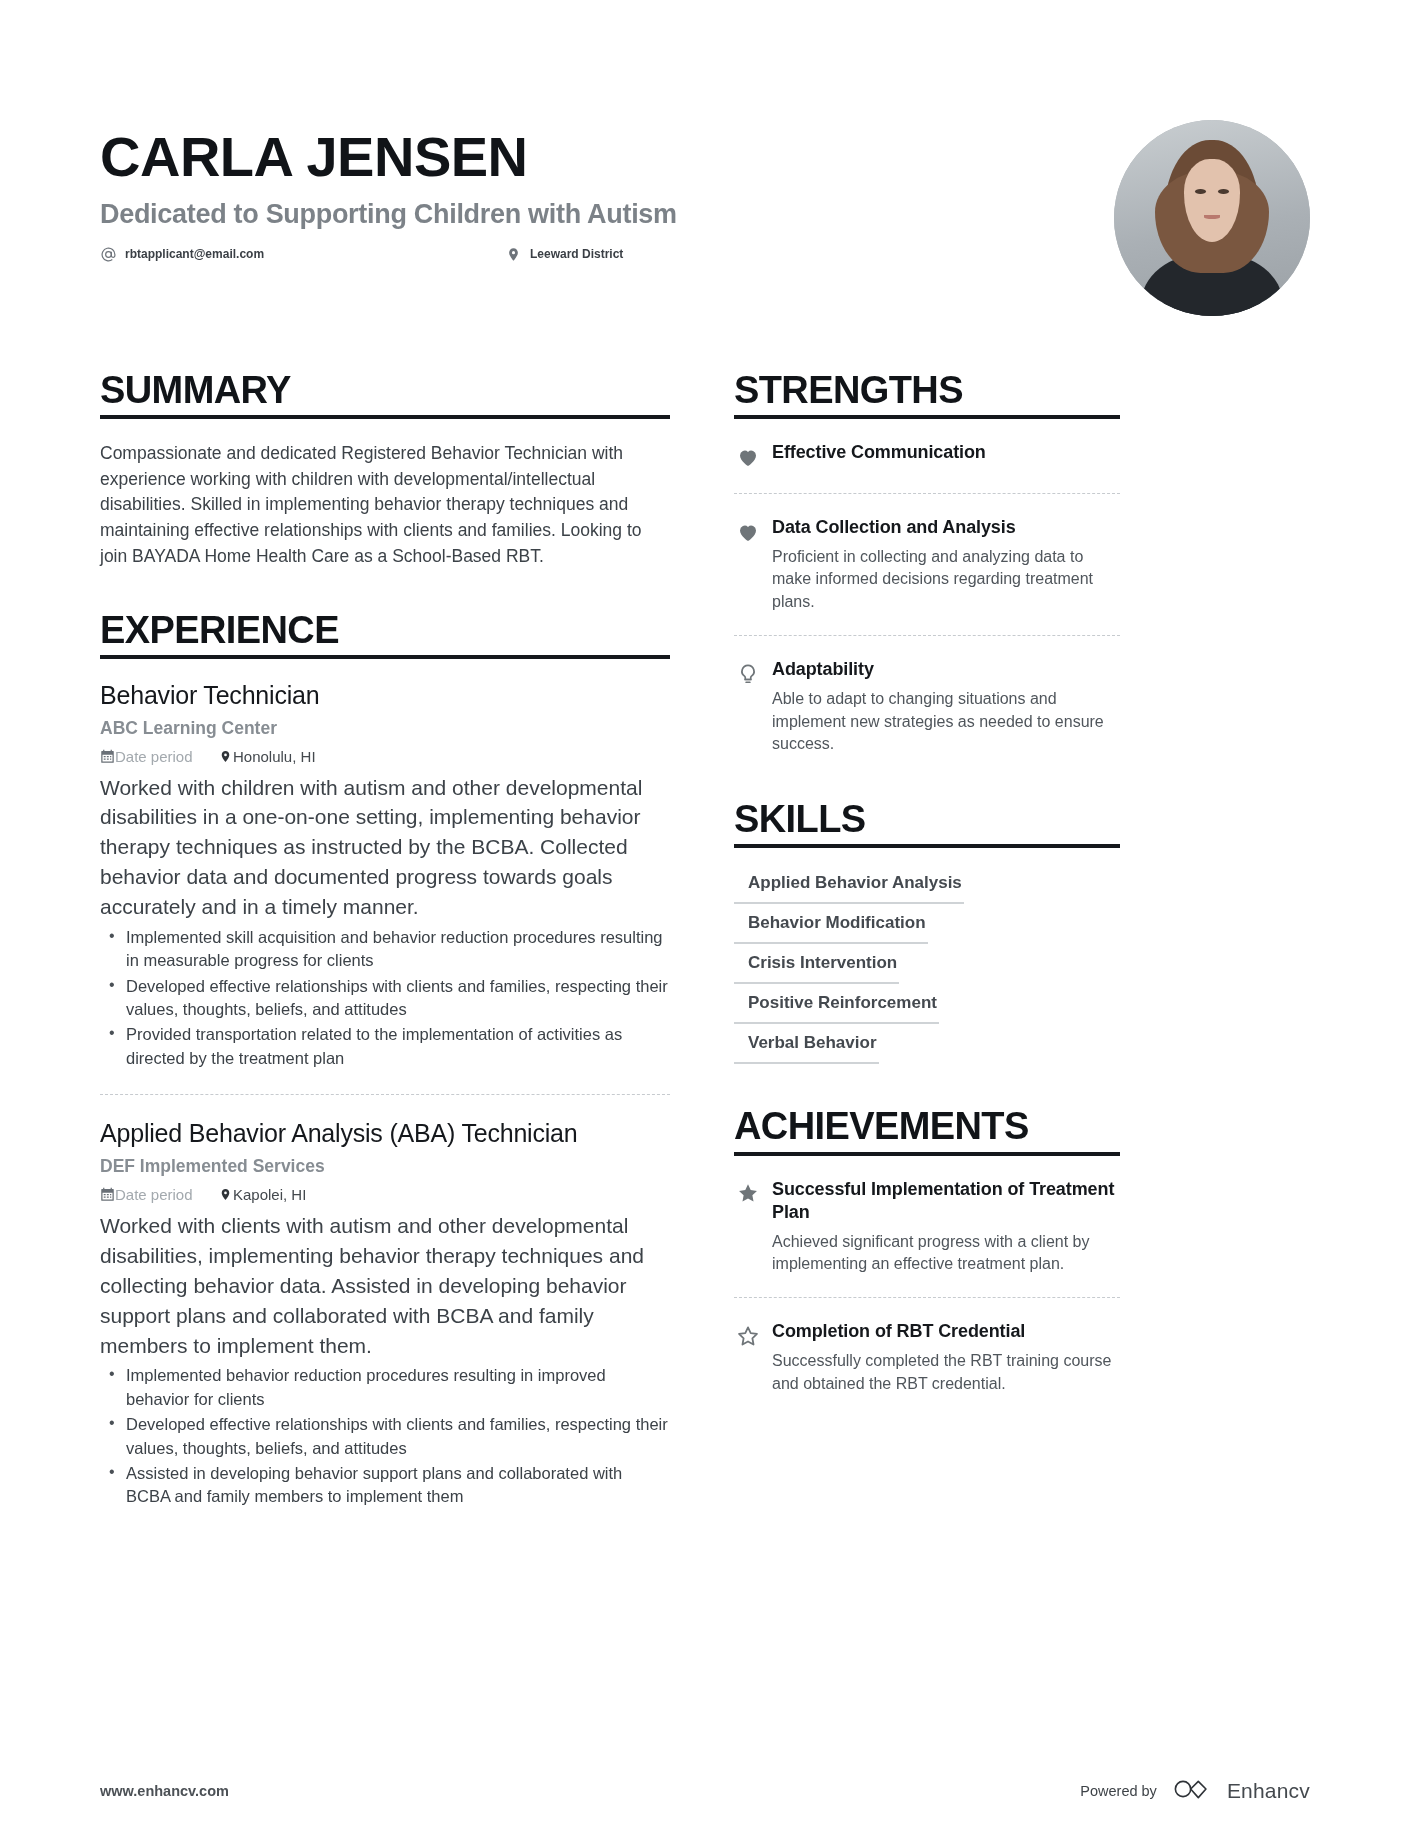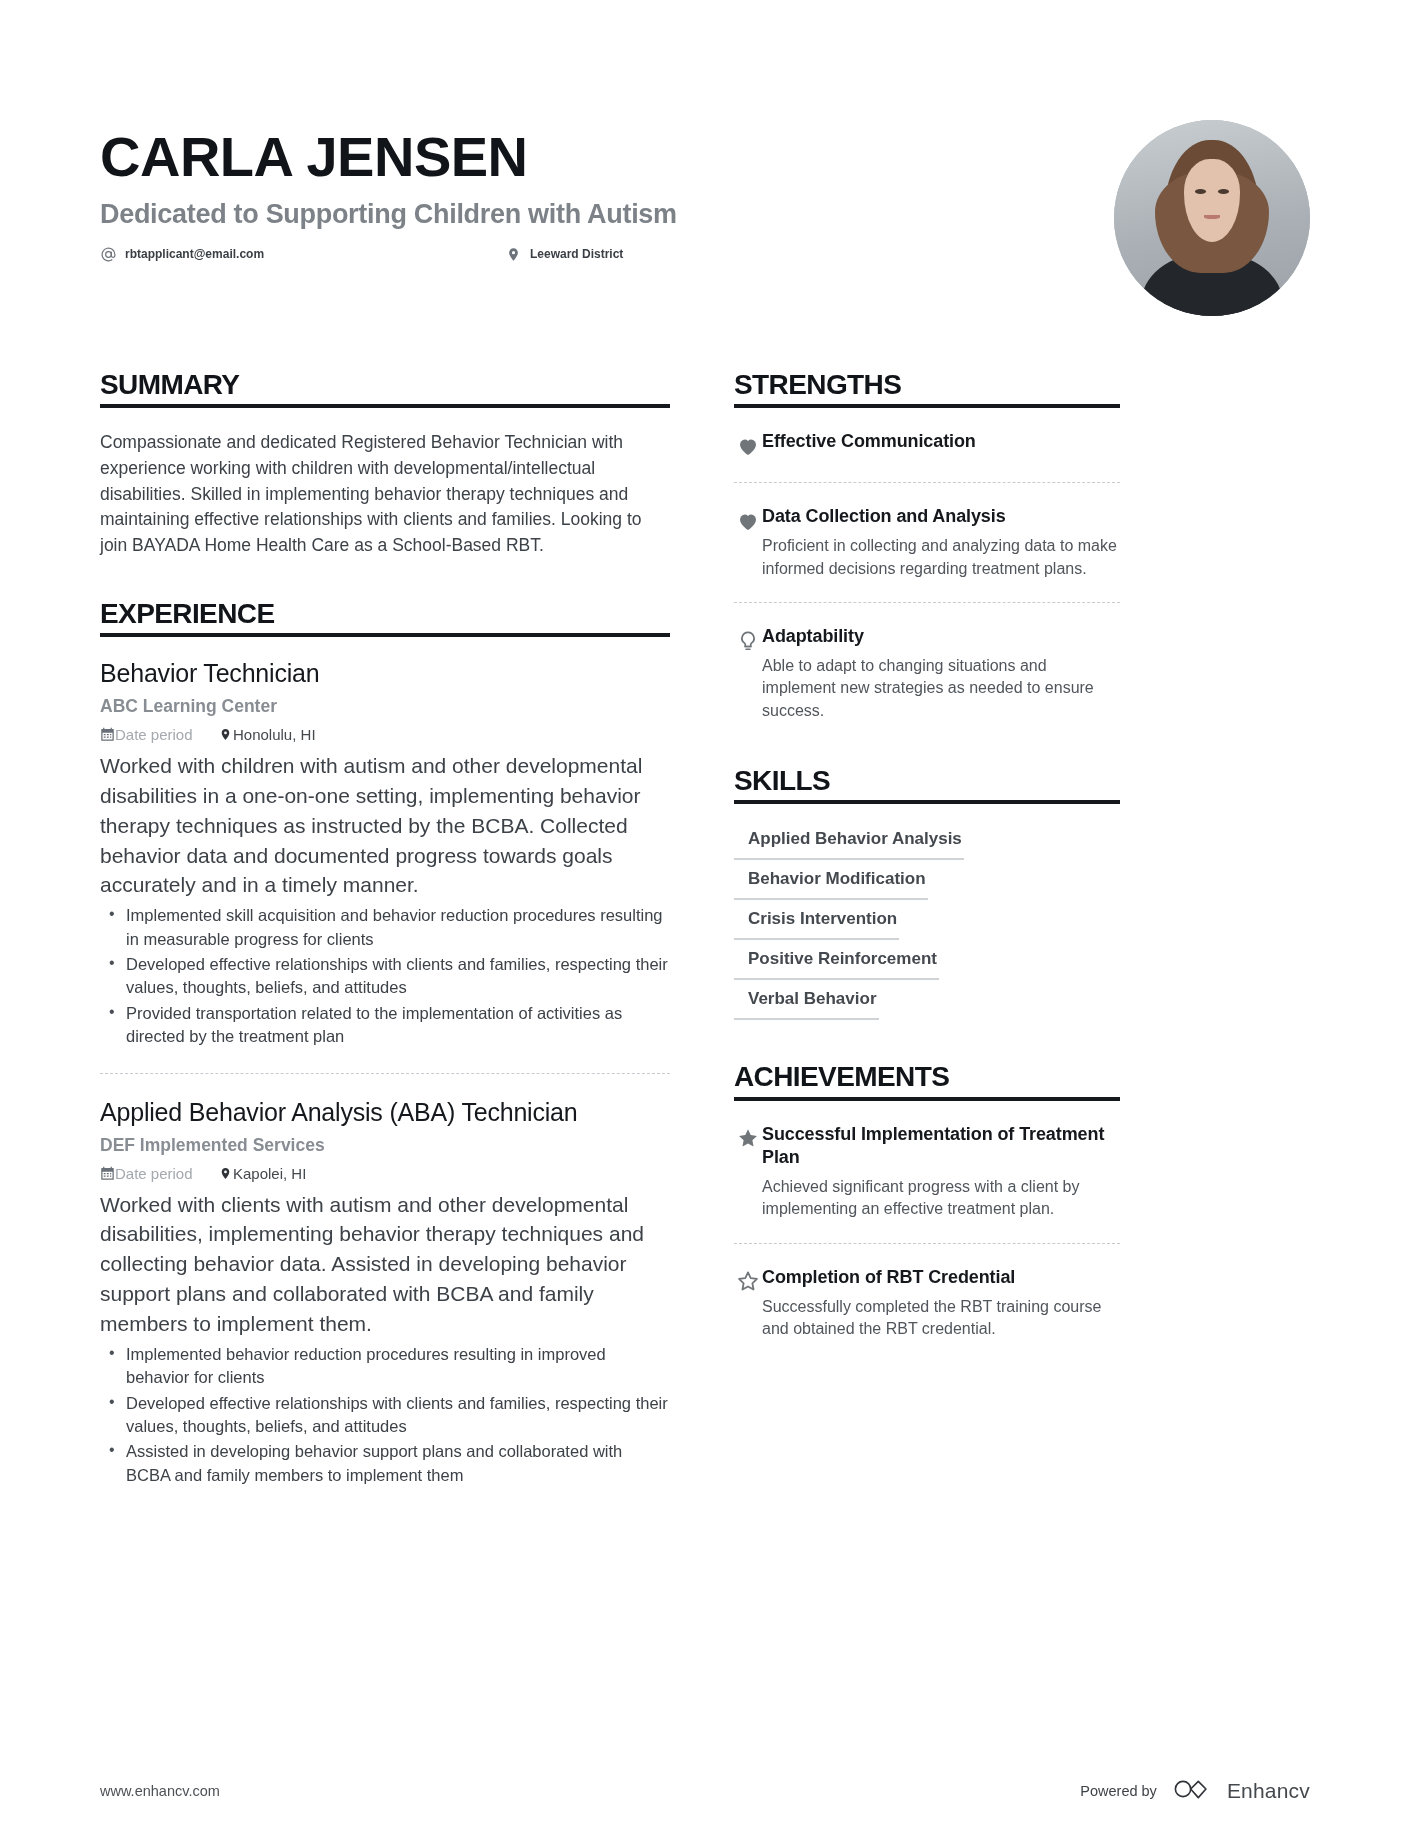--- a/index.html
+++ b/index.html
@@ -140,21 +140,21 @@
     margin-top: 54px;
     gap: 64px;
   }
   .col-left  { width: 570px; flex: 0 0 570px; }
   .col-right { width: 386px; flex: 0 0 386px; }
 
   
   .section { margin-bottom: 0; }
   .section + .section { margin-top: 34px; }
   .sec-title {
-    font-size: 28px;
+    font-size: 38px;
     font-weight: 700;
     color: #111418;
     letter-spacing: -0.6px;
     line-height: 1.08;
     text-transform: uppercase;
   }
   .sec-rule {
     height: 4px;
     background: #15181c;
     margin-top: 4px;
@@ -219,21 +219,21 @@
     position: absolute;
     left: 9px;
     top: -1px;
     color: #4a5056;
     font-size: 16px;
   }
 
   
   .icon-entry {
     display: flex;
-    gap: 0;
+    gap: 10px;
     padding-top: 22px;
   }
   .icon-entry + .icon-entry {
     border-top: 1px dashed #c7cbcf;
     margin-top: 22px;
   }
   .entry-ico {
     flex: 0 0 auto;
     width: 28px;
     height: 28px;
@@ -277,20 +277,21 @@
     left: 100px;
     right: 100px;
     bottom: 62px;
     display: flex;
     align-items: center;
     justify-content: space-between;
   }
   .footer-url {
     font-size: 14.5px;
     color: #4c5156;
+    font-weight: bold;
   }
   .footer-right {
     display: flex;
     align-items: center;
     gap: 16px;
   }
   .powered {
     font-size: 14.5px;
     color: #3e4348;
   }

